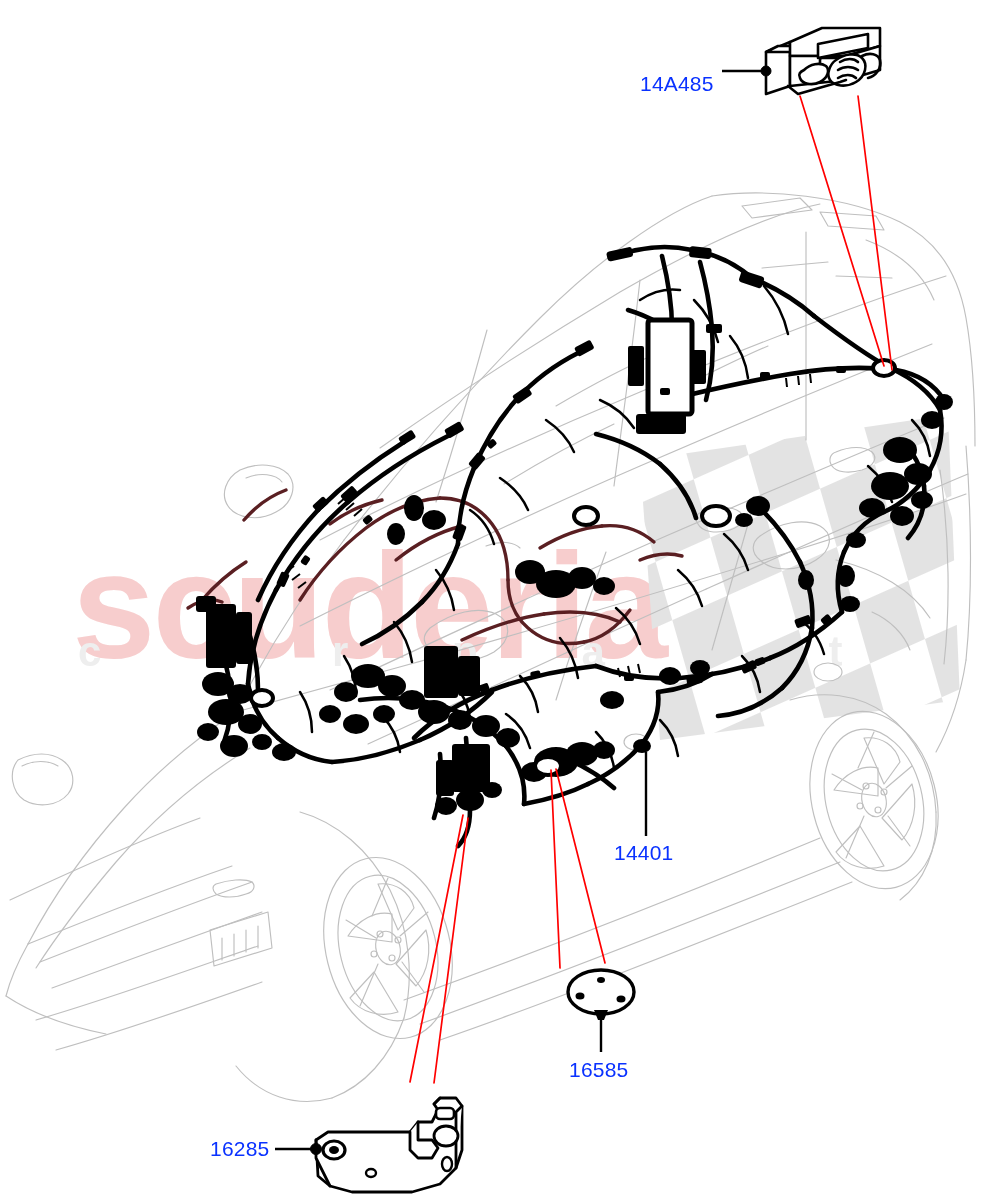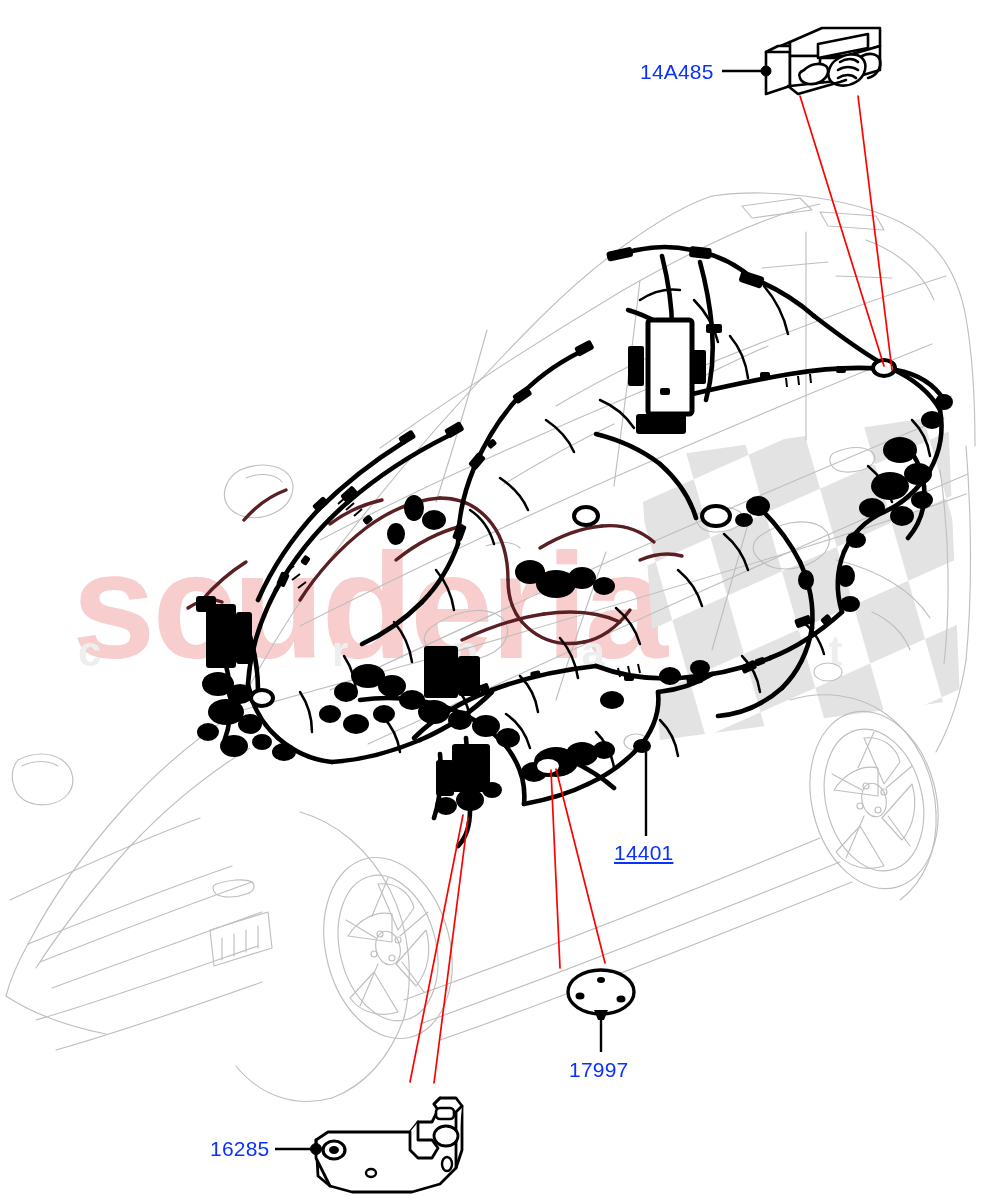--- a/index.html
+++ b/index.html
@@ -524,21 +524,21 @@
 
       <line x1="646" y1="752" x2="646" y2="836" stroke-width="2.4"></line>
 
       <line x1="601" y1="1016" x2="601" y2="1052" stroke-width="2.4"></line>
 
       <line x1="275" y1="1149" x2="318" y2="1149" stroke-width="2.4"></line>
       <circle cx="316" cy="1149" r="5.5"></circle>
     </g>
   </svg>
 
-  <div class="part-label" style="left:640px; top:60px;">14A485</div>
-
-  <div class="part-label" style="left:614px; top:841px;text-decoration:underline;">14401</div>
-
-  <div class="part-label" style="left:569px; top:1058px;">17997</div>
+  <div class="part-label" style="left:640px; top:72px;">14A485</div>
+
+  <div class="part-label" style="left:614px; top:841px;">14401</div>
+
+  <div class="part-label" style="left:569px; top:1058px;">16585</div>
 
   <div class="part-label" style="left:210px; top:1137px;">16285</div>
 
 </div>
 
 </body></html>

